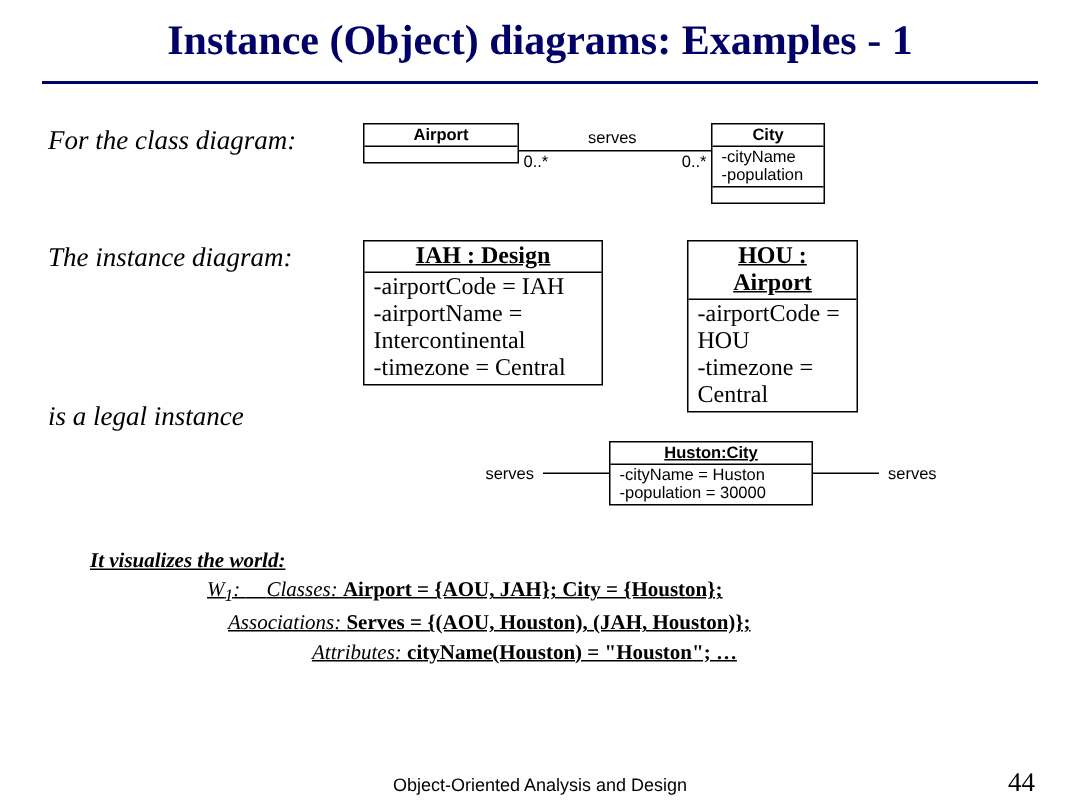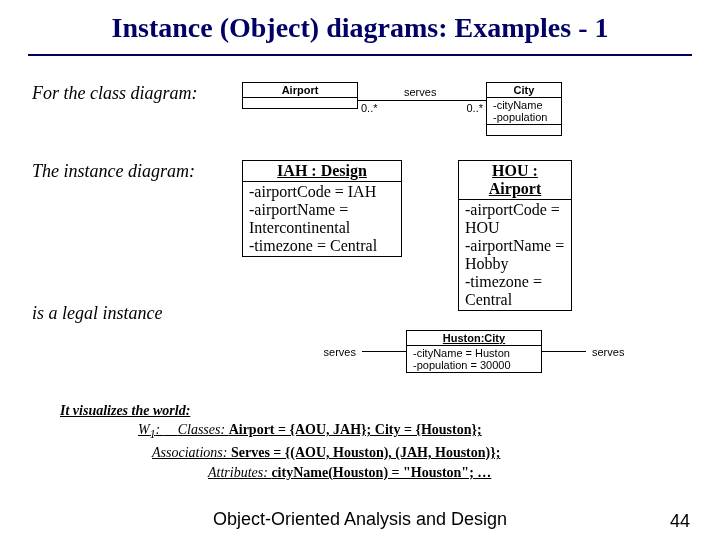--- a/index.html
+++ b/index.html
@@ -82,42 +82,42 @@
   .world .hdr { font-weight: bold; font-style: italic; }
   .world .indent { margin-left: 78px; }
   .world .sub { font-style: italic; }
 
   .footer {
     position: absolute;
     bottom: 10px; left: 0; right: 0;
     display: flex;
     justify-content: center;
     font-family: Arial, Helvetica, sans-serif;
-    font-size: 18px;
+    font-size: 12px;
     color: #000;
   }
   .pagenum {
     position: absolute;
     right: 30px; bottom: 8px;
-    font-family: Liberation Sans, sans-serif;
+    font-family: Liberation Serif, serif;
     font-size: 18px;
     margin-left: 16px;
   }
 </style>
 </head>
 <body>
 
 <div class="slide">
   <div class="title">Instance (Object) diagrams: Examples - 1</div>
   <hr class="rule">
 
   <div class="row">
     <div class="lead">For the class diagram:</div>
     <div class="diagram">
-      <div class="uml" style="width:116px">
+      <div class="uml" style="width:104px">
         <div class="hd">Airport</div>
         <div class="sec" style="height:10px"></div>
       </div>
       <div class="assoc" style="width:128px; margin-top:18px">
         <span class="lab" style="left:46px; top:-14px">serves</span>
         <div class="line"></div>
         <span class="lab" style="left:3px; top:2px">0..*</span>
         <span class="lab" style="right:3px; top:2px">0..*</span>
       </div>
       <div class="uml" style="width:76px">
@@ -140,21 +140,20 @@
           <div>-airportCode = IAH</div>
           <div>-airportName = Intercontinental</div>
           <div>-timezone = Central</div>
         </div>
       </div>
       <div style="width:56px"></div>
       <div class="uml inst" style="width:114px">
         <div class="hd">HOU : Airport</div>
         <div class="sec">
           <div>-airportCode = HOU</div>
-          <div>-airportName = Hobby</div>
           <div>-timezone = Central</div>
         </div>
       </div>
     </div>
   </div>
   <div class="legal">is a legal instance</div>
 
   <div class="inst-block" style="margin-top:6px">
     <div class="mid-row">
       <div style="display:flex; align-items:center; width:168px; justify-content:flex-end">

